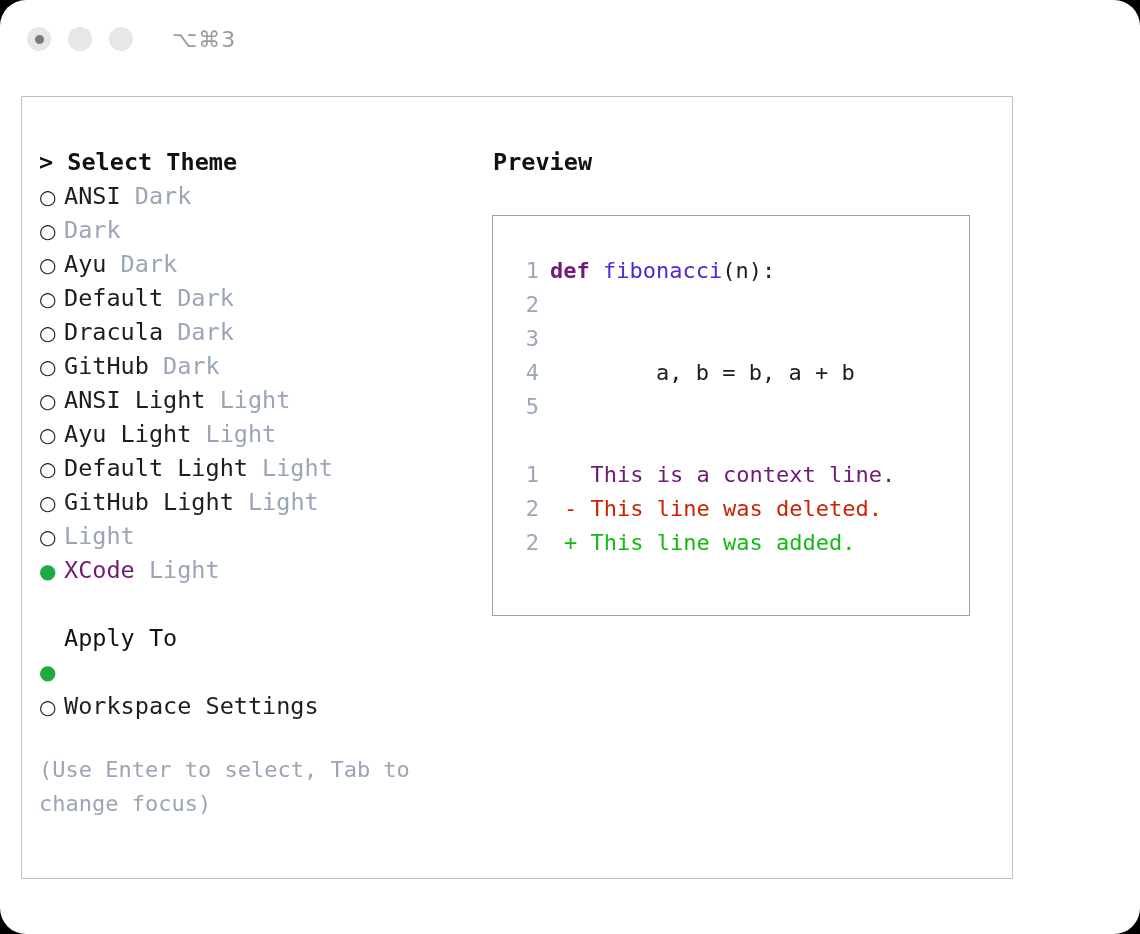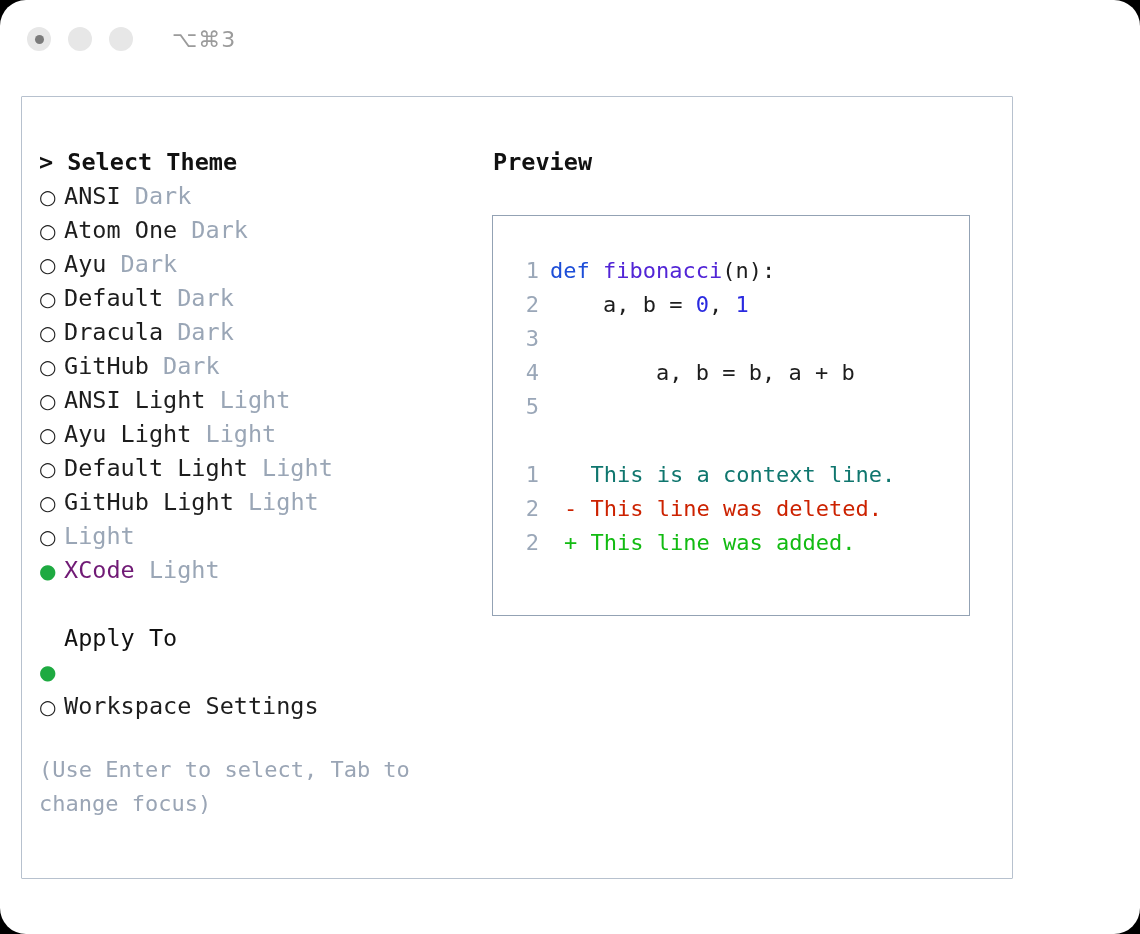--- a/index.html
+++ b/index.html
@@ -173,28 +173,28 @@
   .lineno {
     width: 30px;
     flex: none;
     text-align: right;
     color: #9aa7b8;
     padding-right: 11px;
     box-sizing: content-box;
   }
   .code-text { color: #1d1d1d; }
 
-  .kw  { color: #1d4ed8; }
+  .kw  { color: #701a75; font-weight: bold; }
   .fn  { color: #5225d6; }
   .num { color: #2a2ae0; }
   .pln { color: #1d1d1d; }
 
   .blank-line { height: 34px; }
 
-  .diff-ctx  { color: #0f766e; text-align: center; }
+  .diff-ctx  { color: #701a75; text-align: center; }
   .diff-del  { color: #cc2200; }
   .diff-add  { color: #12bb12; }
 </style>
 </head>
 <body>
 
 <div id="screen">
 
   <div id="titlebar">
     <div class="dot">
@@ -207,21 +207,21 @@
 
   <div id="panel">
     <div id="panel-inner">
 
       <div id="left-col">
 
         <div class="section-head">&gt; Select Theme</div>
 
         <div id="theme-list">
             <div class="opt-row"><span class="bullet">○</span><span class="opt-label">ANSI </span><span class="opt-tag">Dark</span></div>
-            <div class="opt-row"><span class="bullet">○</span><span class="opt-label">Atom One </span><span class="opt-tag">Dark</span></div>
+            <div class="opt-row"><span class="bullet">○</span><span class="opt-tag">Dark</span></div>
             <div class="opt-row"><span class="bullet">○</span><span class="opt-label">Ayu </span><span class="opt-tag">Dark</span></div>
             <div class="opt-row"><span class="bullet">○</span><span class="opt-label">Default </span><span class="opt-tag">Dark</span></div>
             <div class="opt-row"><span class="bullet">○</span><span class="opt-label">Dracula </span><span class="opt-tag">Dark</span></div>
             <div class="opt-row"><span class="bullet">○</span><span class="opt-label">GitHub </span><span class="opt-tag">Dark</span></div>
             <div class="opt-row"><span class="bullet">○</span><span class="opt-label">ANSI Light </span><span class="opt-tag">Light</span></div>
             <div class="opt-row"><span class="bullet">○</span><span class="opt-label">Ayu Light </span><span class="opt-tag">Light</span></div>
             <div class="opt-row"><span class="bullet">○</span><span class="opt-label">Default Light </span><span class="opt-tag">Light</span></div>
             <div class="opt-row"><span class="bullet">○</span><span class="opt-label">GitHub Light </span><span class="opt-tag">Light</span></div>
             <div class="opt-row"><span class="bullet">○</span><span class="opt-tag">Light</span></div>
             <div class="opt-row"><span class="bullet sel">●</span><span class="opt-label sel">XCode </span><span class="opt-tag">Light</span></div>
@@ -238,21 +238,21 @@
 
         <div id="hint">(Use Enter to select, Tab to change focus)</div>
       </div>
 
       <div id="right-col">
         <div id="preview-title">Preview</div>
 
         <div id="preview-box">
           <div id="code-block">
               <div class="code-line"><span class="lineno">1</span><span class="code-text"><span class="kw">def</span><span class="pln"> </span><span class="fn">fibonacci</span><span class="pln">(n):</span></span></div>
-              <div class="code-line"><span class="lineno">2</span><span class="code-text"><span class="pln">    a, b = </span><span class="num">0</span><span class="pln">, </span><span class="num">1</span></span></div>
+              <div class="code-line"><span class="lineno">2</span></div>
               <div class="code-line"><span class="lineno">3</span></div>
               <div class="code-line"><span class="lineno">4</span><span class="code-text"><span class="pln">        a, b = b, a + b</span></span></div>
               <div class="code-line"><span class="lineno">5</span></div>
             </div>
           <div class="blank-line"></div>
           <div id="diff-block">
               <div class="code-line"><span class="lineno">1</span><span class="diff-ctx" style="padding-left: 14px;"> </span><span class="diff-ctx"> This is a context line.</span></div>
               <div class="code-line"><span class="lineno">2</span><span class="diff-del" style="padding-left: 14px;">-</span><span class="diff-del"> This line was deleted.</span></div>
               <div class="code-line"><span class="lineno">2</span><span class="diff-add" style="padding-left: 14px;">+</span><span class="diff-add"> This line was added.</span></div>
             </div>

